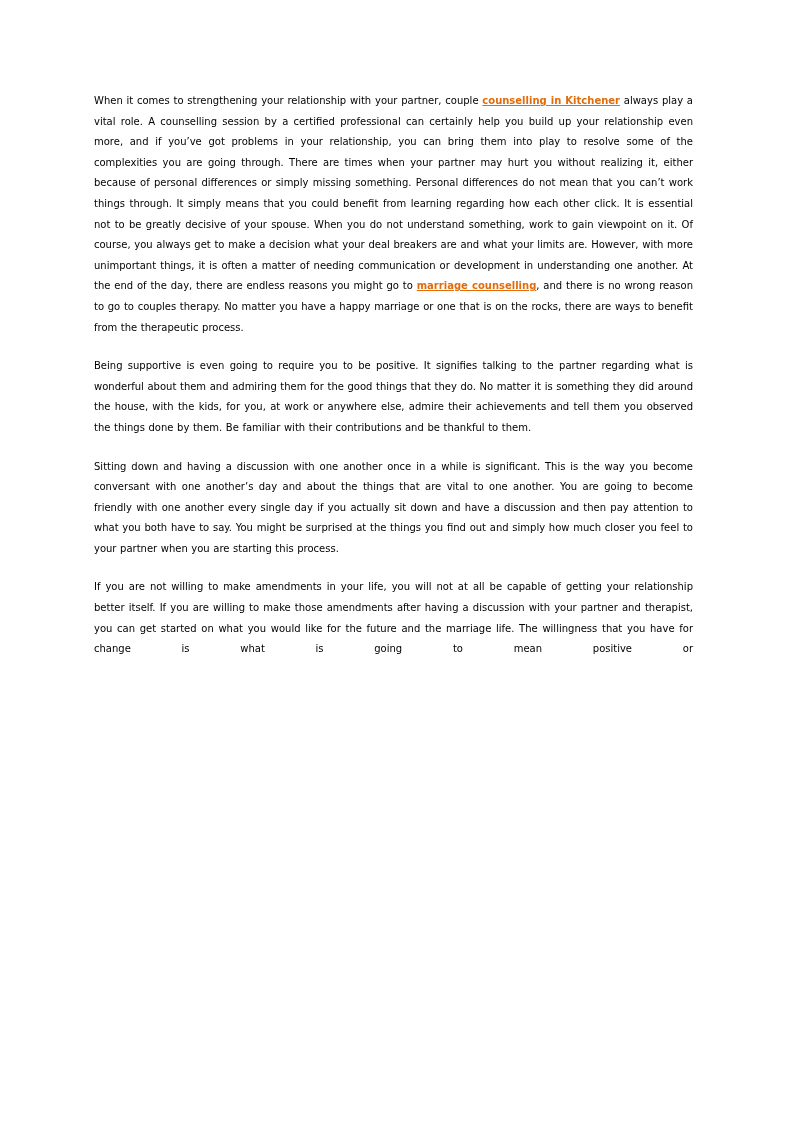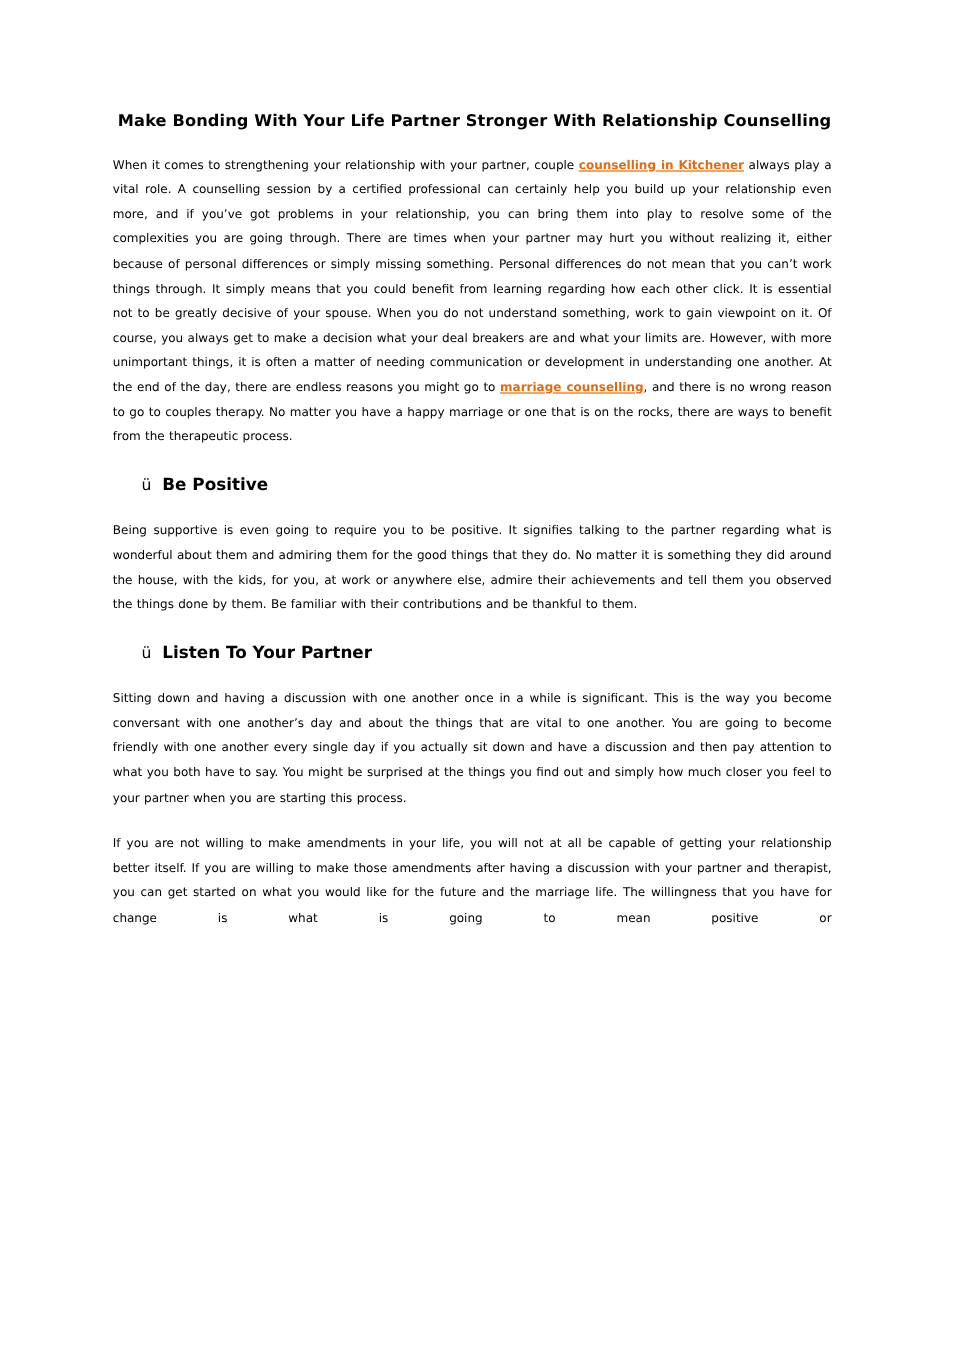--- a/index.html
+++ b/index.html
@@ -55,28 +55,25 @@
     font-weight: normal;
     font-size: 13px;
     margin-right: 9px;
   }
 </style>
 </head>
 <body>
 
 <div class="page">
 
-  <h1 class="doc-title">Make Bonding With Your Life Partner Stronger With Relationship Counselling</h1>
 
   <p class="para"><span>When it comes to strengthening your relationship with your partner, couple </span><a class="doc-link">counselling in Kitchener</a><span> always play a vital role. A counselling session by a certified professional can certainly help you build up your relationship even more, and if you’ve got problems in your relationship, you can bring them into play to resolve some of the complexities you are going through. There are times when your partner may hurt you without realizing it, either because of personal differences or simply missing something. Personal differences do not mean that you can’t work things through. It simply means that you could benefit from learning regarding how each other click. It is essential not to be greatly decisive of your spouse. When you do not understand something, work to gain viewpoint on it. Of course, you always get to make a decision what your deal breakers are and what your limits are. However, with more unimportant things, it is often a matter of needing communication or development in understanding one another. At the end of the day, there are endless reasons you might go to </span><a class="doc-link">marriage counselling</a><span>, and there is no wrong reason to go to couples therapy. No matter you have a happy marriage or one that is on the rocks, there are ways to benefit from the therapeutic process.</span></p>
 
-  <h2 class="section-heading"><span class="bullet-glyph">ü</span><span>Be Positive</span></h2>
 
   <p class="para">Being supportive is even going to require you to be positive. It signifies talking to the partner regarding what is wonderful about them and admiring them for the good things that they do. No matter it is something they did around the house, with the kids, for you, at work or anywhere else, admire their achievements and tell them you observed the things done by them. Be familiar with their contributions and be thankful to them.</p>
 
-  <h2 class="section-heading"><span class="bullet-glyph">ü</span><span>Listen To Your Partner</span></h2>
 
   <p class="para">Sitting down and having a discussion with one another once in a while is significant. This is the way you become conversant with one another’s day and about the things that are vital to one another. You are going to become friendly with one another every single day if you actually sit down and have a discussion and then pay attention to what you both have to say. You might be surprised at the things you find out and simply how much closer you feel to your partner when you are starting this process.</p>
 
 
   <p class="para cut">If you are not willing to make amendments in your life, you will not at all be capable of getting your relationship better itself. If you are willing to make those amendments after having a discussion with your partner and therapist, you can get started on what you would like for the future and the marriage life. The willingness that you have for change is what is going to mean positive or</p>
 
 </div>
 
 </body></html>

